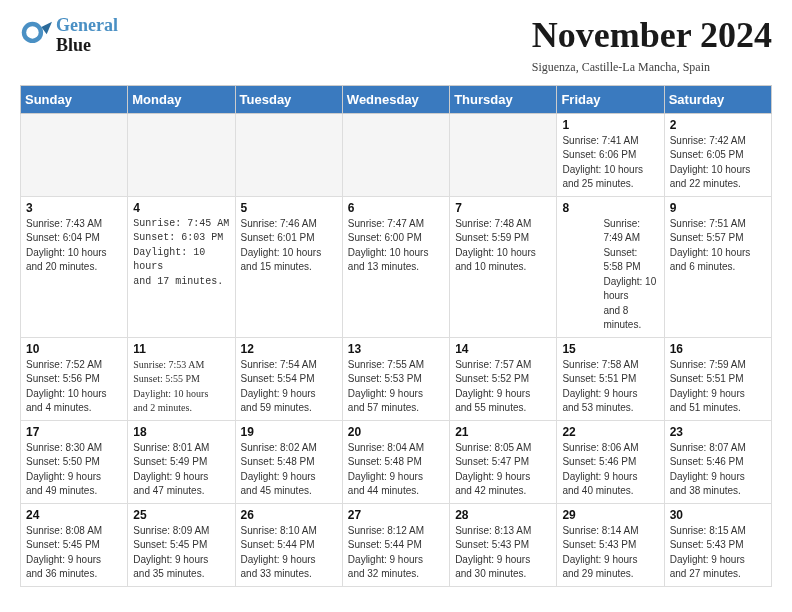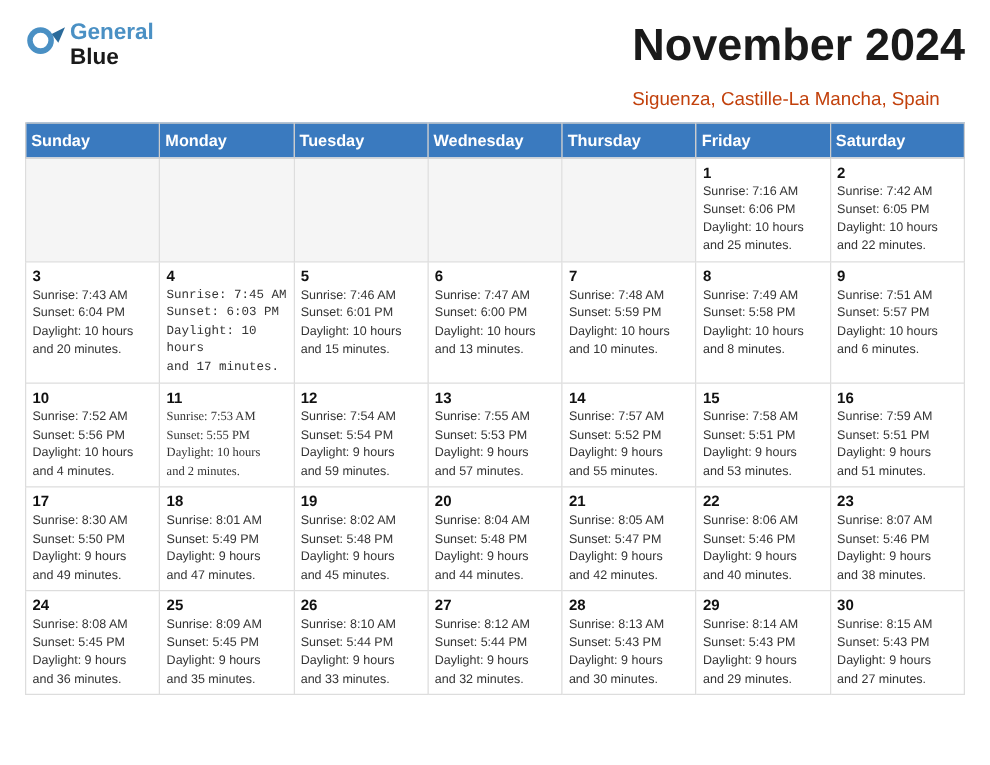--- a/index.html
+++ b/index.html
@@ -8,20 +8,21 @@
       background: #fff;
       width: 792px;
       min-height: 612px;
       padding: 16px 20px;
     }
     .header-row {
       display: flex;
       justify-content: space-between;
       align-items: flex-start;
       margin-bottom: 4px;
+      font-family: Liberation Serif, serif;
     }
     .logo {
       display: flex;
       align-items: center;
       gap: 4px;
     }
     .logo-text {
       font-size: 18px;
       font-weight: bold;
       color: #1a1a1a;
@@ -36,23 +37,23 @@
     }
     .title-block {
     }
     .month-title {
       font-size: 36px;
       font-weight: bold;
       color: #1a1a1a;
       line-height: 1.1;
     }
     .subtitle {
-      font-size: 15px;
-      color: #c2410c;
-      margin-top: 15px;
+      font-size: 12px;
+      color: #404040;
+      margin-top: 4px;
     }
     .calendar {
       width: 100%;
       border-collapse: collapse;
       margin-top: 10px;
     }
     .calendar th {
       background: #3a7abf;
       color: #fff;
       font-size: 13px;
@@ -121,21 +122,21 @@
   </thead>
   <tbody id="calendar-body">
       <tr>
         <td class="empty"></td>
         <td class="empty"></td>
         <td class="empty"></td>
         <td class="empty"></td>
         <td class="empty"></td>
         <td>
           <div class="day-num">1</div>
-          <div class="day-info" style="white-space: pre-line;">Sunrise: 7:16 AM
+          <div class="day-info" style="white-space: pre-line;">Sunrise: 7:41 AM
 Sunset: 6:06 PM
 Daylight: 10 hours
 and 25 minutes.</div>
         </td>
         <td>
           <div class="day-num">2</div>
           <div class="day-info" style="white-space: pre-line;">Sunrise: 7:42 AM
 Sunset: 6:05 PM
 Daylight: 10 hours
 and 22 minutes.</div>
@@ -172,21 +173,21 @@
         </td>
         <td>
           <div class="day-num">7</div>
           <div class="day-info" style="white-space: pre-line;">Sunrise: 7:48 AM
 Sunset: 5:59 PM
 Daylight: 10 hours
 and 10 minutes.</div>
         </td>
         <td>
           <div class="day-num">8</div>
-          <div class="day-info" style="white-space: pre-line;">Sunrise: 7:49 AM
+          <div class="day-info" style="white-space: pre-line; margin-left: 41px;">Sunrise: 7:49 AM
 Sunset: 5:58 PM
 Daylight: 10 hours
 and 8 minutes.</div>
         </td>
         <td>
           <div class="day-num">9</div>
           <div class="day-info" style="white-space: pre-line;">Sunrise: 7:51 AM
 Sunset: 5:57 PM
 Daylight: 10 hours
 and 6 minutes.</div>

